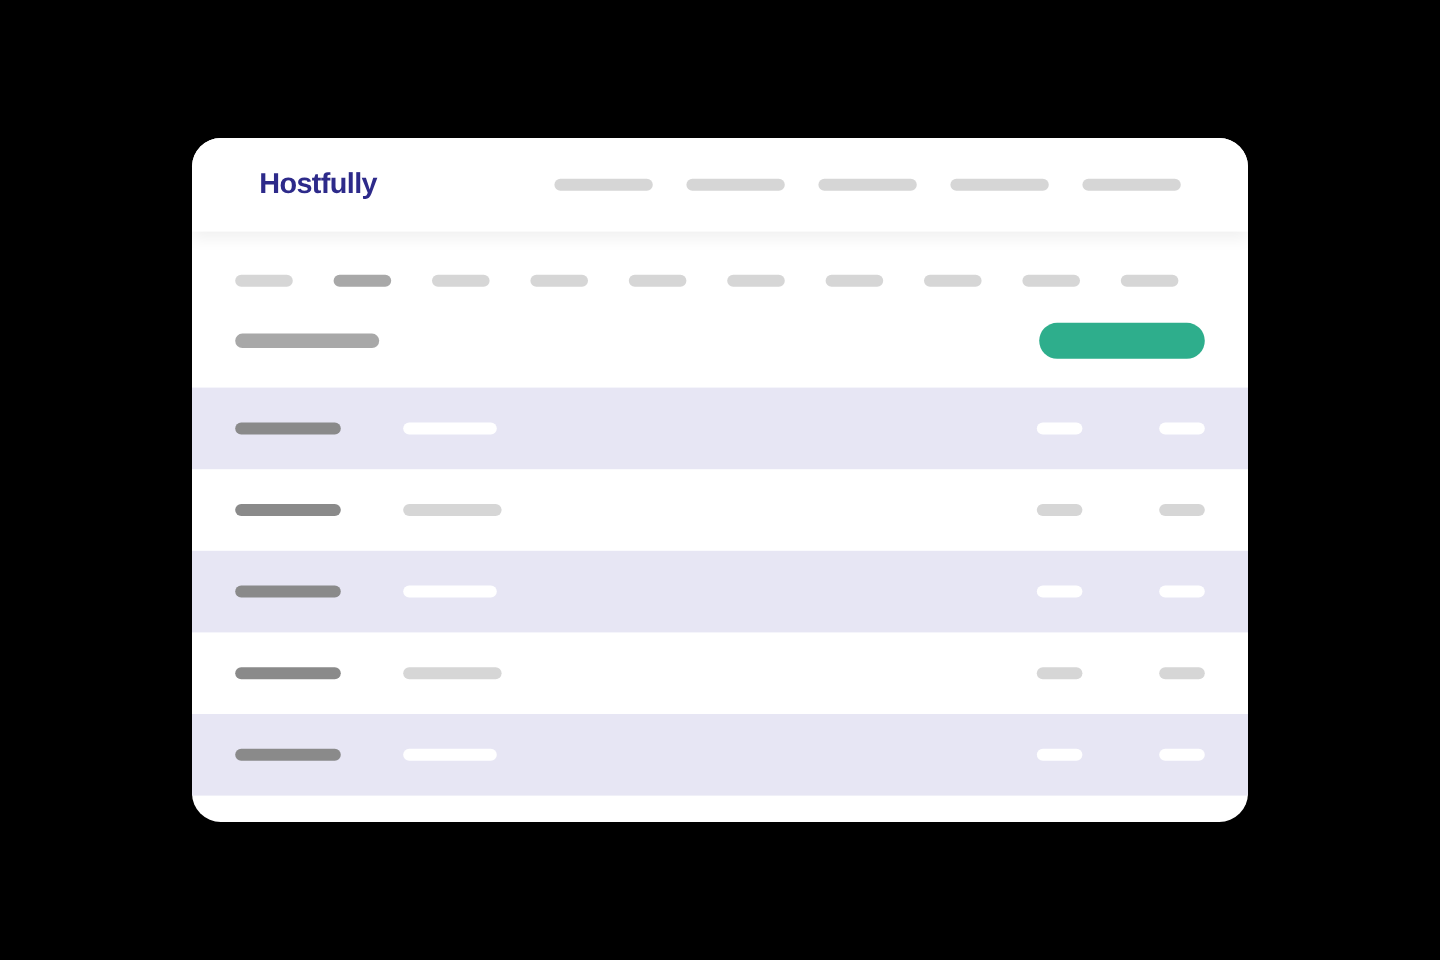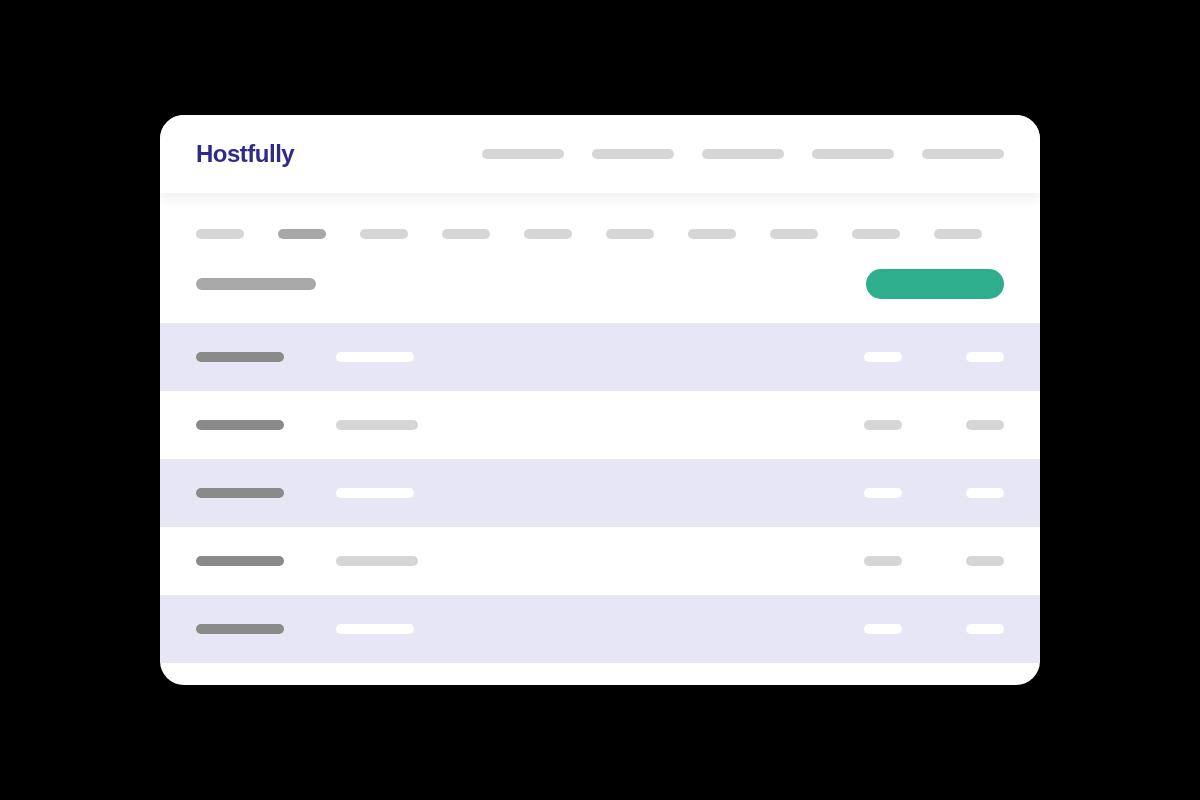--- a/index.html
+++ b/index.html
@@ -18,21 +18,21 @@
     background: #fff;
     border-radius: 24px;
     overflow: hidden;
     box-shadow: 0 4px 24px rgba(0,0,0,.2);
   }
   
   .header {
     height: 78px;
     display: flex;
     align-items: center;
-    padding: 0 36px;
+    padding: 0 56px;
     box-shadow: 0 6px 12px rgba(0,0,0,.06);
     position: relative;
     z-index: 2;
     background: #fff;
   }
   .logo {
     display: flex;
     align-items: flex-end;
     gap: 0;
   }

